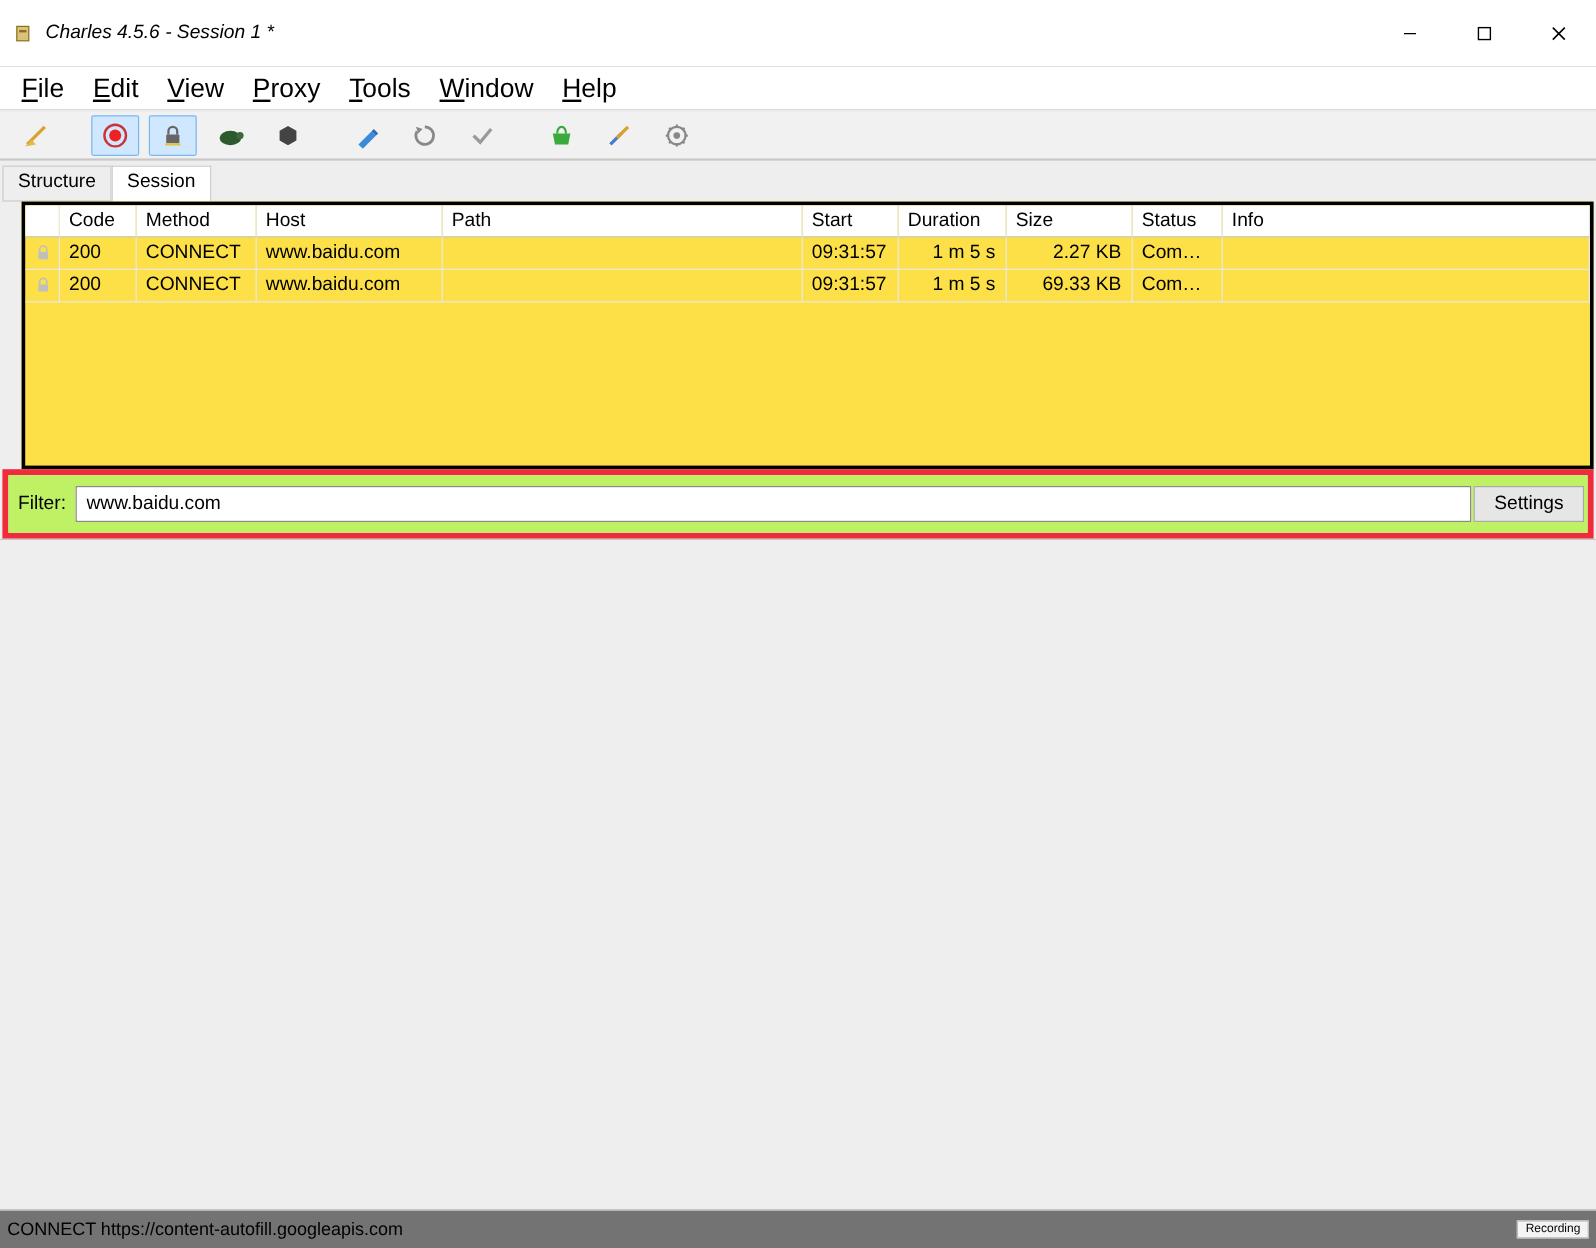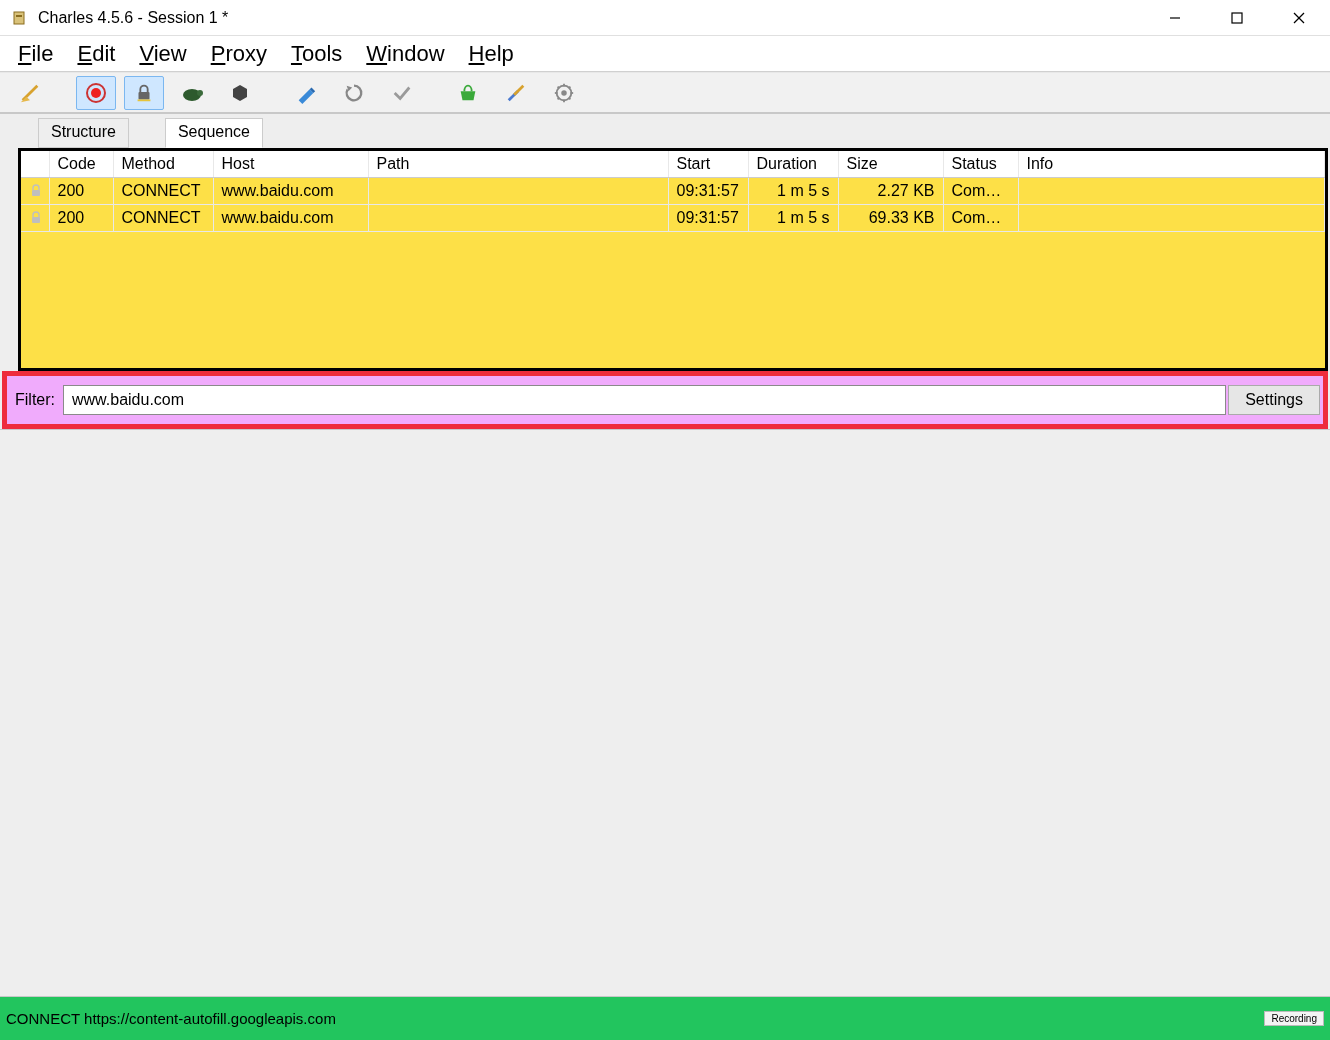--- a/index.html
+++ b/index.html
@@ -8,25 +8,26 @@
   font-size: 14px;
   background: #fff;
   width: 1330px;
   height: 1040px;
   overflow: hidden;
   color: #000;
   display: flex;
   flex-direction: column;
 }
 .titlebar {
-  height: 36px;
+  height: 56px;
   display: flex;
   align-items: center;
   background: #fff;
   border-bottom: 1px solid #e0e0e0;
+  font-style: italic;
 }
 .titlebar .icon {
   width: 18px; height: 18px;
   margin: 0 10px 0 10px;
   display: inline-flex; align-items: center; justify-content: center;
 }
 .titlebar .title { font-size: 16px; flex: 0 0 auto; }
 .titlebar .spacer { flex: 1; }
 .win-controls { display: flex; height: 100%; }
 .win-btn {
@@ -83,21 +84,20 @@
 }
 .tab {
   padding: 4px 12px;
   font-size: 16px;
   background: #eee;
   border-top: 1px solid #ccc;
   border-left: 1px solid #ccc;
   border-right: 1px solid #ccc;
   border-bottom: 1px solid #ccc;
   margin-right: 0px;
-  margin-left: 36px;
 }
 .tab.active {
   background: #fff;
   border-bottom: 1px solid #fff;
 }
 .table-wrap {
   flex: 1;
   background: #fde047;
   border: 3px solid #000000;
   overflow: hidden;
@@ -130,21 +130,21 @@
 .col-dur { width: 90px; }
 .col-size { width: 105px; }
 .col-status { width: 75px; }
 .col-info { width: auto; }
 .lock-cell svg { display: block; }
 
 .filter-row {
   height: 48px;
   display: flex;
   align-items: center;
-  background: #f0abfc;
+  background: #bef264;
   padding: 0 8px;
   gap: 8px;
 }
 .filter-row label { font-size: 16px; }
 .filter-input {
   flex: 1;
   height: 30px;
   font-size: 16px;
   padding: 2px 8px;
   border: 1px solid #8a8a8a;
@@ -161,22 +161,22 @@
 }
 .highlight-box {
   border: 5px solid #ee2c3c;
 }
 .lower-pane {
   flex: 1;
   background: #eee;
   border-top: 1px solid #c8c8c8;
 }
 .statusbar {
-  height: 44px;
-  background: #22c55e;
+  height: 32px;
+  background: #737373;
   border-top: 1px solid #c8c8c8;
   display: flex;
   align-items: center;
   padding: 0 6px;
   font-size: 15px;
 }
 .statusbar .spacer { flex: 1; }
 .status-pill {
   padding: 1px 6px;
   border: 1px solid #bbb;
@@ -303,21 +303,21 @@
           <line x1="5" y1="19" x2="7" y2="17"></line>
           <line x1="17" y1="7" x2="19" y2="5"></line>
         </g>
       </svg>
   </div>
 </div>
 
 <div class="content-area">
   <div class="tabs">
     <div class="tab">Structure</div>
-    <div class="tab active">Sequence</div>
+    <div class="tab active">Session</div>
   </div>
   <div class="table-wrap">
     <table class="records">
       <colgroup>
         <col class="col-lock">
           <col class="col-code">
           <col class="col-method">
           <col class="col-host">
           <col class="col-path">
           <col class="col-start">

